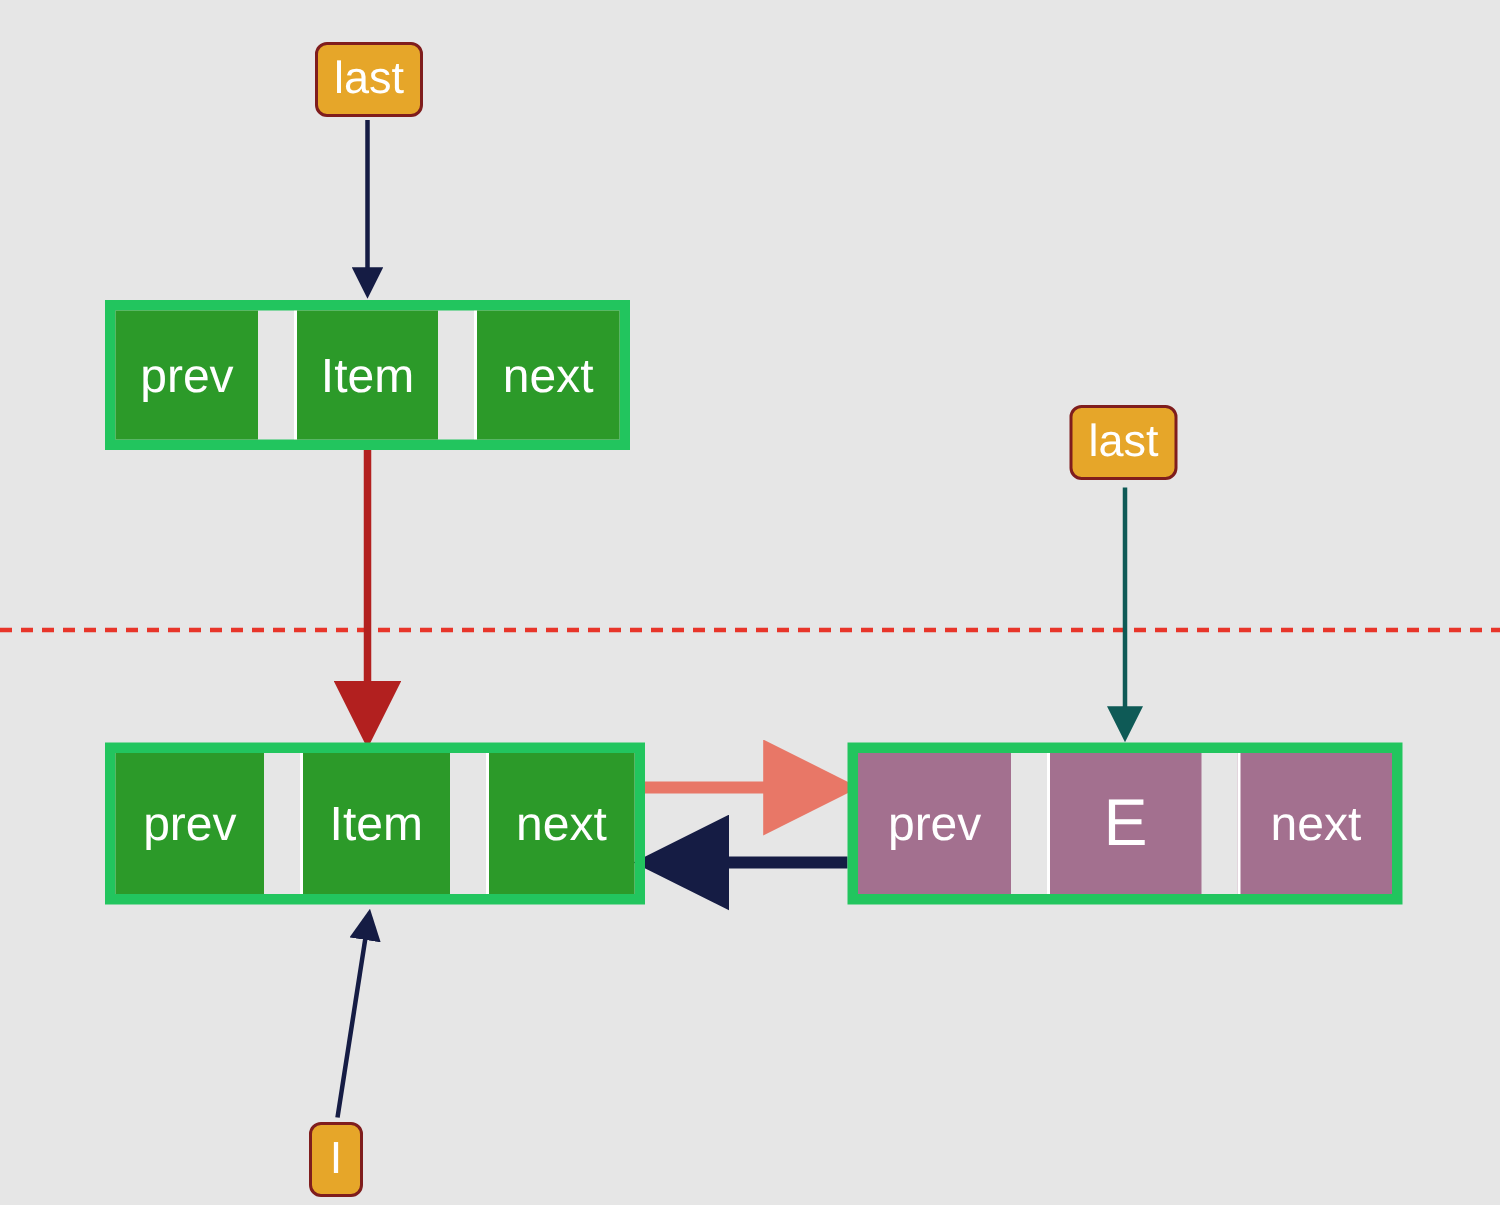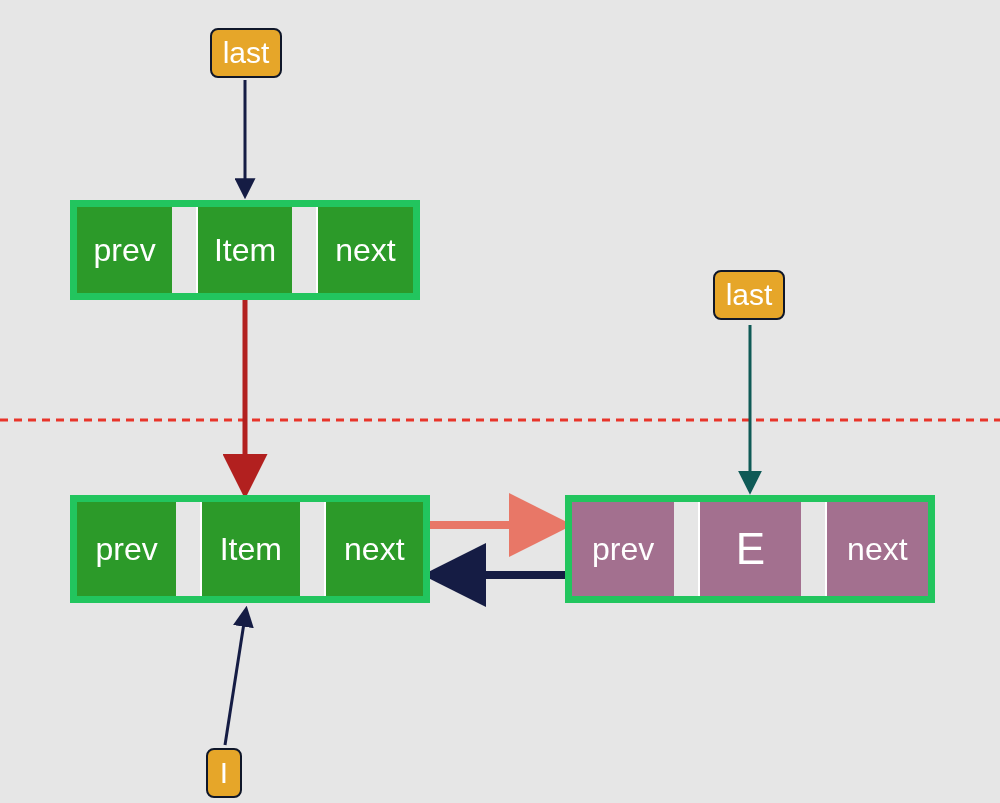--- a/index.html
+++ b/index.html
@@ -13,21 +13,21 @@
     overflow: hidden;
   }
   .stage {
     position: relative;
     width: 1000px;
     height: 803px;
   }
   .label-box {
     position: absolute;
     background: #e6a629;
-    border: 2px solid #0f172a;
+    border: 2px solid #7f1d1d;
     border-radius: 8px;
     color: #fff;
     font-size: 30px;
     display: flex;
     align-items: center;
     justify-content: center;
     padding: 4px 12px;
     box-sizing: border-box;
   }
   .node {

